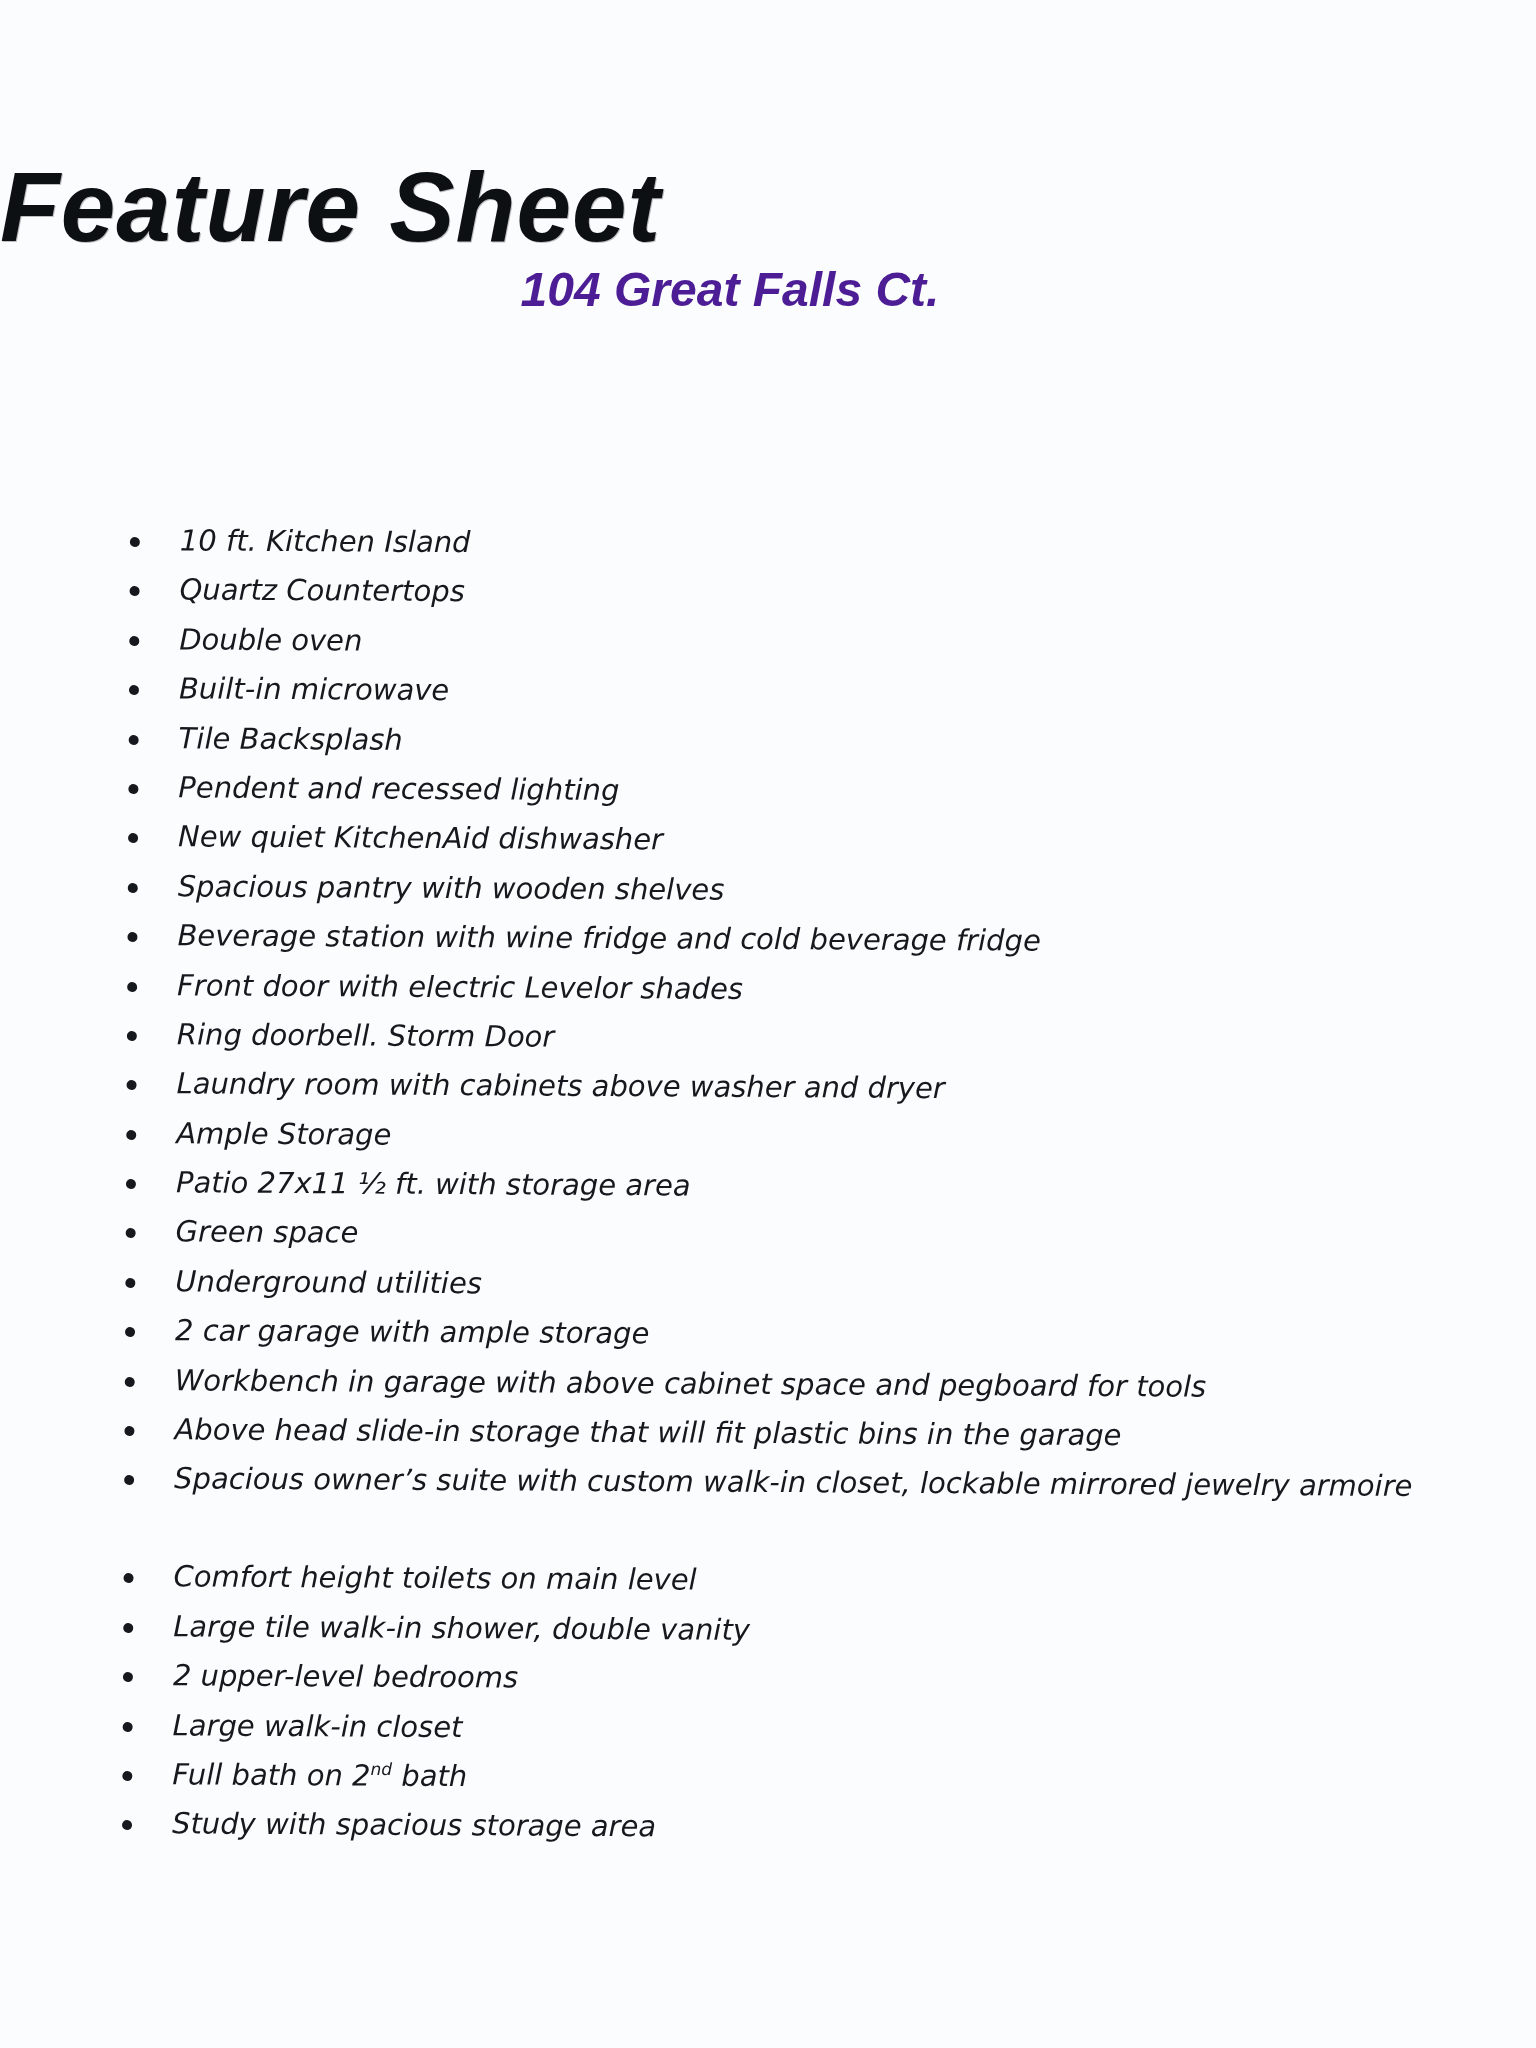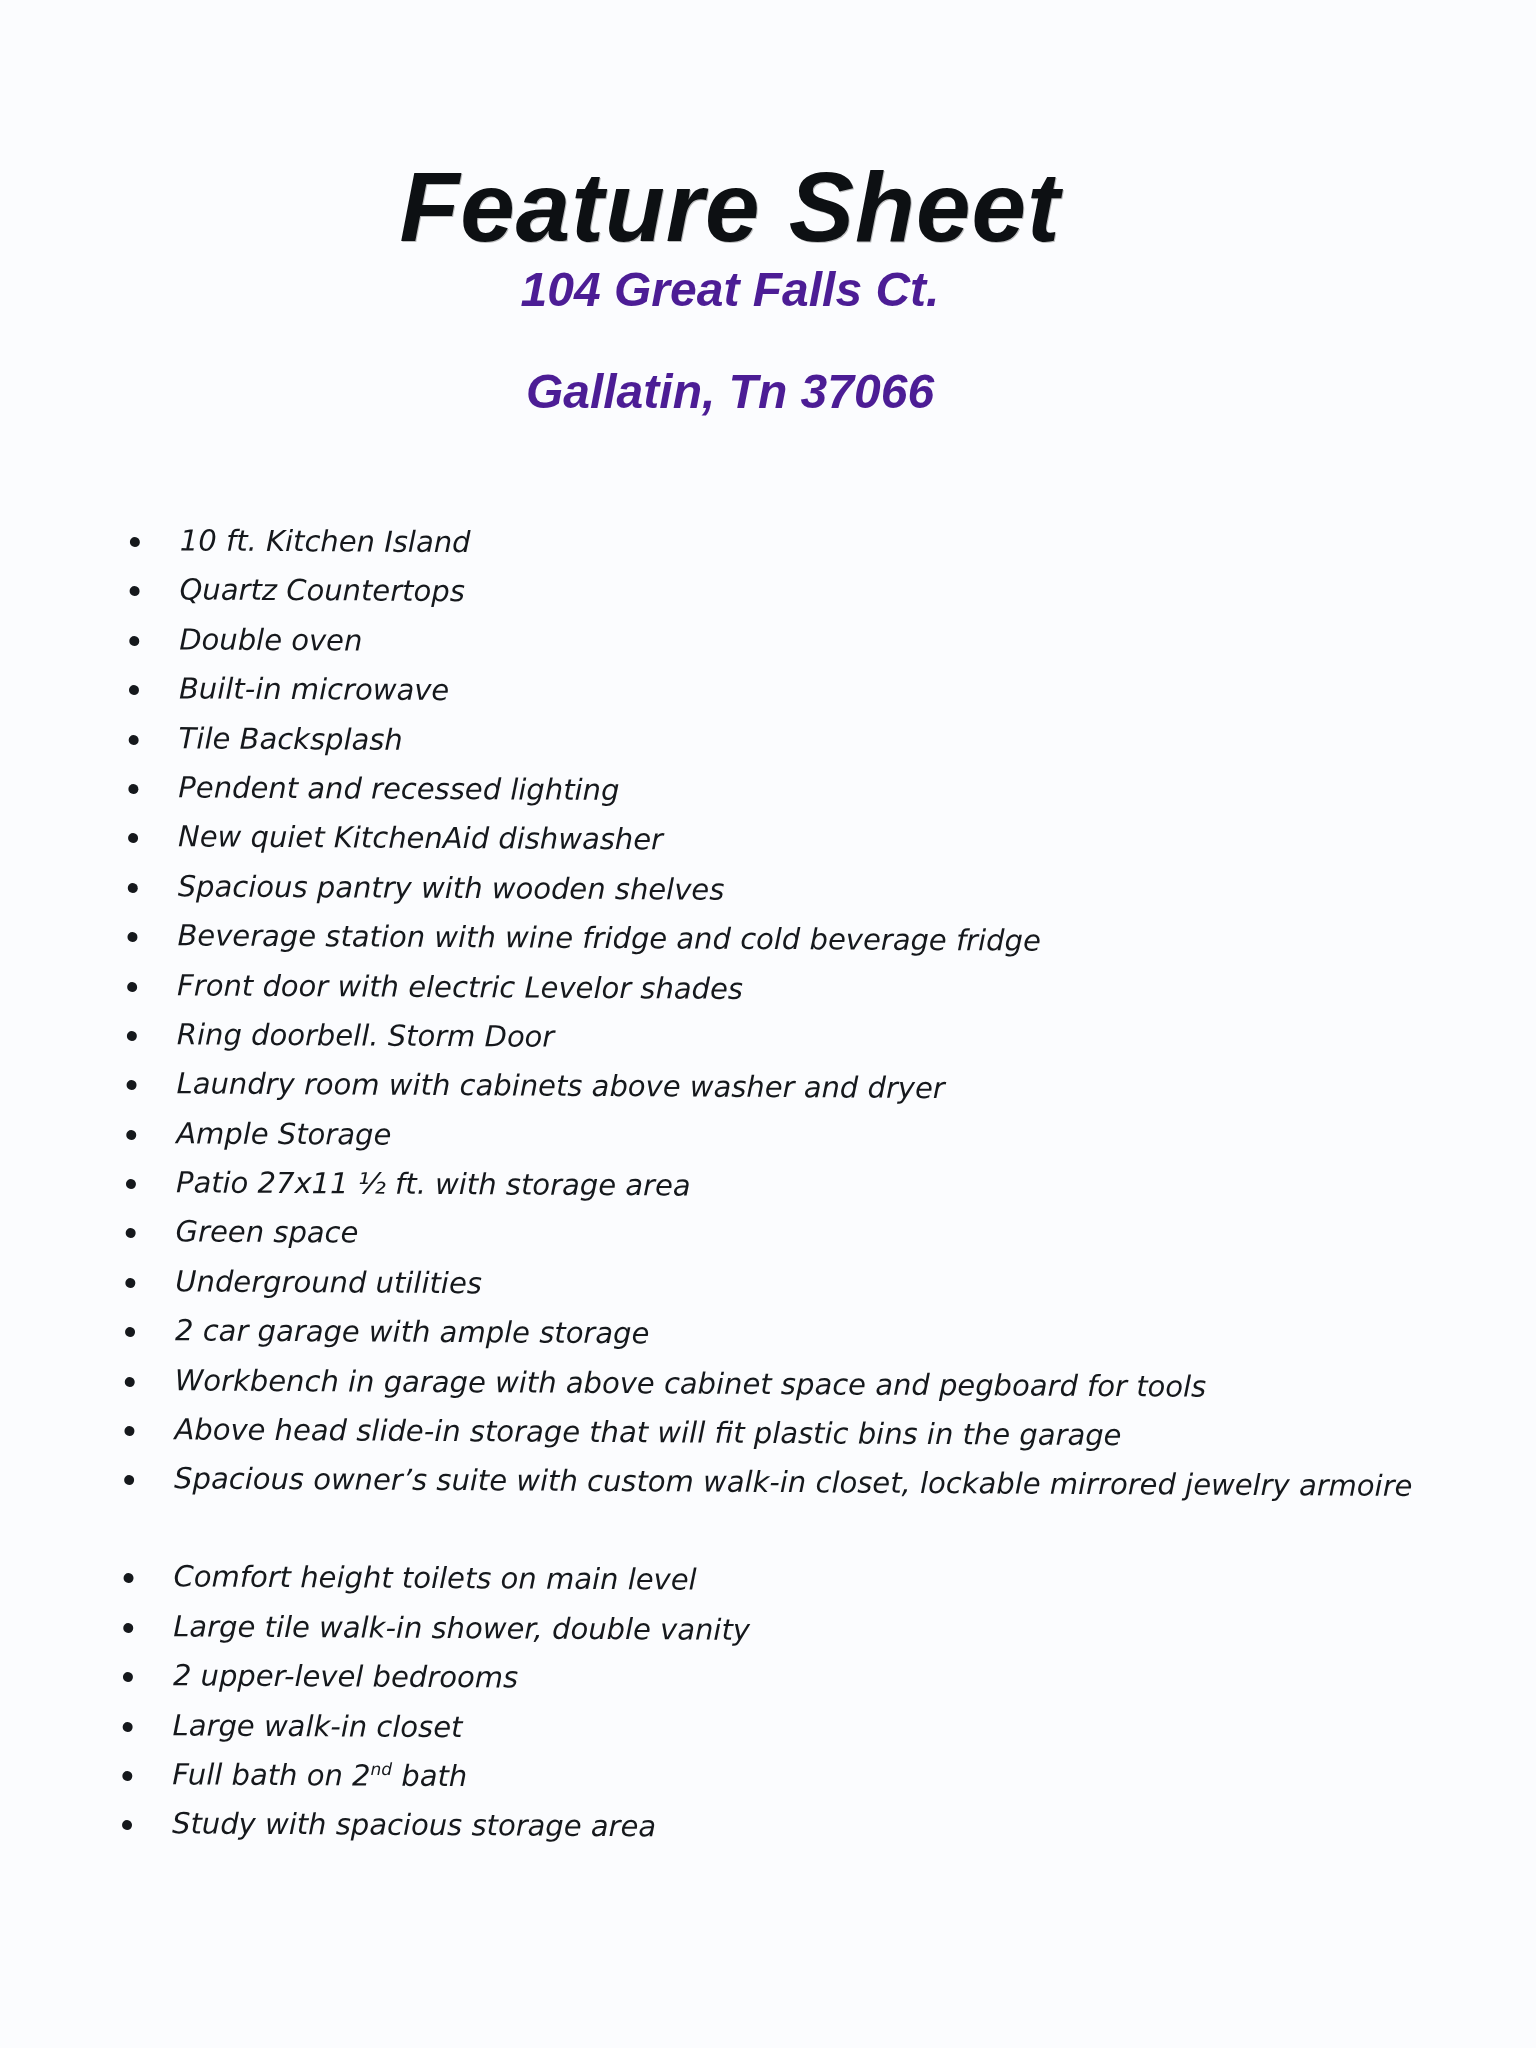--- a/index.html
+++ b/index.html
@@ -19,21 +19,20 @@
       left: 0;
       top: 0;
       width: 1536px;
       height: 2048px;
     }
     .title {
       position: absolute;
       left: 0;
       width: 1460px;
       top: 92px;
-      text-align: center;
       font-family: "Liberation Sans", sans-serif;
       font-weight: bold;
       font-style: italic;
       font-size: 98px;
       letter-spacing: 1px;
       line-height: 1;
       color: #0d1013;
       text-shadow: 1px 1px 0 rgba(0,0,0,0.25);
     }
     .address {
@@ -93,21 +92,20 @@
     }
     .feature-text { display: inline; }
   </style>
 </head>
 <body>
 
 <div class="page">
   <h1 class="title">Feature Sheet</h1>
 
   <div class="address line1">104 Great Falls Ct.</div>
-  <div class="address line2">Gallatin, Tn 37066</div>
 
   <ul class="features">
     <li class="feature-item"><span class="bullet"></span><span class="feature-text">10 ft. Kitchen Island</span></li>
     <li class="feature-item"><span class="bullet"></span><span class="feature-text">Quartz Countertops</span></li>
     <li class="feature-item"><span class="bullet"></span><span class="feature-text">Double oven</span></li>
     <li class="feature-item"><span class="bullet"></span><span class="feature-text">Built-in microwave</span></li>
     <li class="feature-item"><span class="bullet"></span><span class="feature-text">Tile Backsplash</span></li>
     <li class="feature-item"><span class="bullet"></span><span class="feature-text">Pendent and recessed lighting</span></li>
     <li class="feature-item"><span class="bullet"></span><span class="feature-text">New quiet KitchenAid dishwasher</span></li>
     <li class="feature-item"><span class="bullet"></span><span class="feature-text">Spacious pantry with wooden shelves</span></li>

